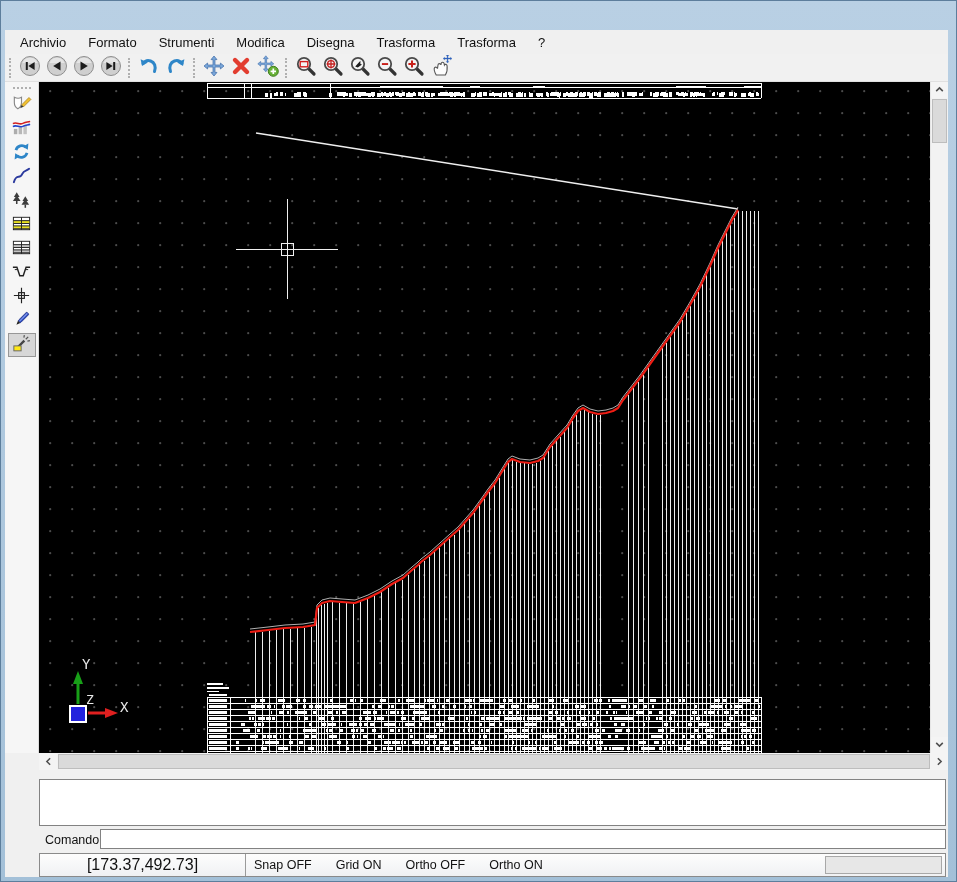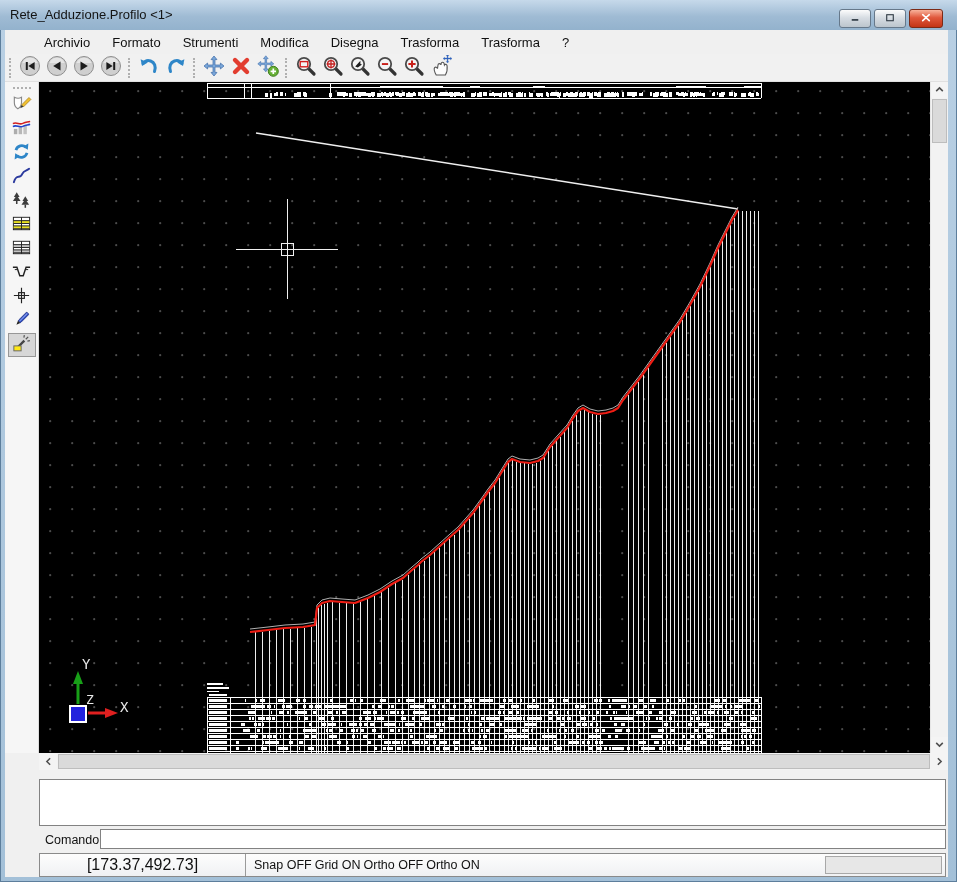--- a/index.html
+++ b/index.html
@@ -7,21 +7,21 @@
   .abs{position:absolute;}
   
   #titlebar{left:0;top:0;width:957px;height:30px;background:linear-gradient(180deg,#c6d9ea,#9fbbd4 55%,#93b2cd);}
   #title-text{left:10px;top:7px;font-size:13px;color:#141414;white-space:nowrap;}
   #win-controls{top:9px;right:14px;display:flex;gap:3px;}
   .winbtn{width:30px;height:17px;border:1px solid #66788a;border-radius:3px;background:linear-gradient(180deg,#fcfcfc,#d7dde3 45%,#bcc5cd);display:flex;align-items:center;justify-content:center;cursor:default;}
   .winbtn.close{width:32px;background:linear-gradient(180deg,#f8b39c,#e0583c 45%,#c33415);border-color:#7c2a16;}
   
   #content{left:5px;top:30px;width:943px;height:847px;background:#f0f0f0;}
   
-  #menubar{left:5px;top:30px;width:943px;height:24px;display:flex;align-items:center;padding-left:28px;box-sizing:border-box;background:#f0f0f0;}
+  #menubar{left:5px;top:30px;width:943px;height:24px;display:flex;align-items:center;padding-left:4px;box-sizing:border-box;background:#f0f0f0;}
   .menu-item{font-size:13px;color:#111;padding:3px 11px;cursor:default;}
   
   #toolbar{left:5px;top:54px;width:943px;height:28px;display:flex;align-items:center;background:#f1f1f1;border-bottom:1px solid #e0e0e0;box-sizing:border-box;}
   .tgrip{height:20px;border-left:2px dotted #b0b0b0;margin:0 5px 0 4px;}
   .tbtn{width:27px;height:24px;background:transparent;border:none;padding:1px;display:flex;align-items:center;justify-content:center;}
   .tbtn svg{width:22px;height:22px;}
   
   #side-toolbar{left:5px;top:82px;width:34px;height:671px;background:#f6f6f6;border-right:1px solid #dcdcdc;box-sizing:border-box;display:flex;flex-direction:column;align-items:center;}
   #side-grip{width:18px;border-top:2px dotted #b0b0b0;margin:5px 0 4px 0;}
   .sbtn{width:28px;height:24px;background:transparent;border:none;padding:1px;margin:0;display:flex;align-items:center;justify-content:center;}
@@ -34,48 +34,28 @@
   #hscroll{left:39px;top:753px;width:909px;height:17px;background:#f2f2f2;}
   .sb-btn{position:absolute;display:flex;align-items:center;justify-content:center;background:#f4f4f4;}
   .sb-thumb{position:absolute;background:#dadada;border:1px solid #bdbdbd;box-sizing:border-box;}
   
   #cmd-history{left:39px;top:779px;width:907px;height:47px;background:#fff;border:1px solid #828282;box-sizing:border-box;font-size:12px;color:#222;padding:2px 4px;}
   #cmd-label{left:45px;top:833px;font-size:12.5px;color:#111;}
   #cmd-input{left:100px;top:829px;width:846px;height:20px;border:1px solid #828282;background:#fff;box-sizing:border-box;font-size:12px;font-family:"Liberation Sans",sans-serif;padding:0 4px;}
   
   #statusbar{left:39px;top:853px;width:907px;height:24px;background:linear-gradient(180deg,#fdfdfd,#f0f1f3);border:1px solid #8a8a8a;box-sizing:border-box;}
   #coords-cell{position:absolute;left:0;top:0;width:205px;height:22px;border-right:1px solid #9a9a9a;display:flex;align-items:center;justify-content:center;font-size:16px;color:#111;}
-  #status-toggles{position:absolute;left:214px;top:0;height:22px;display:flex;align-items:center;gap:3px;font-size:12.5px;color:#111;}
+  #status-toggles{position:absolute;left:214px;top:0;height:22px;display:flex;align-items:center;gap:24px;font-size:12.5px;color:#111;}
   #status-right-panel{position:absolute;right:3px;top:2px;width:117px;height:18px;background:#e7e7e7;border:1px solid #a8a8a8;box-sizing:border-box;}
 </style>
 </head>
 <body>
 
 <div id="win">
 
-  <div id="titlebar" class="abs">
-    <div id="title-text" class="abs">Rete_Adduzione.Profilo &lt;1&gt;</div>
-    <div id="win-controls" class="abs">
-        <div class="winbtn ">
-          <span><svg viewBox="0 0 22 22" width="14" height="12">
-              <rect x="5" y="13" width="12" height="3" fill="#2b3640"></rect>
-            </svg></span>
-        </div>
-        <div class="winbtn ">
-          <span><svg viewBox="0 0 22 22" width="14" height="12">
-              <rect x="5" y="5" width="12" height="11" fill="none" stroke="#2b3640" stroke-width="2"></rect>
-            </svg></span>
-        </div>
-        <div class="winbtn close">
-          <span><svg viewBox="0 0 22 22" width="14" height="12">
-              <path d="M5 5 L17 16 M17 5 L5 16" stroke="#fff" stroke-width="3" stroke-linecap="round"></path>
-            </svg></span>
-        </div>
-      </div>
-  </div>
 
   <div id="content" class="abs"></div>
 
   <div id="menubar" class="abs">
       <div class="menu-item">Archivio</div>
       <div class="menu-item">Formato</div>
       <div class="menu-item">Strumenti</div>
       <div class="menu-item">Modifica</div>
       <div class="menu-item">Disegna</div>
       <div class="menu-item">Trasforma</div>

